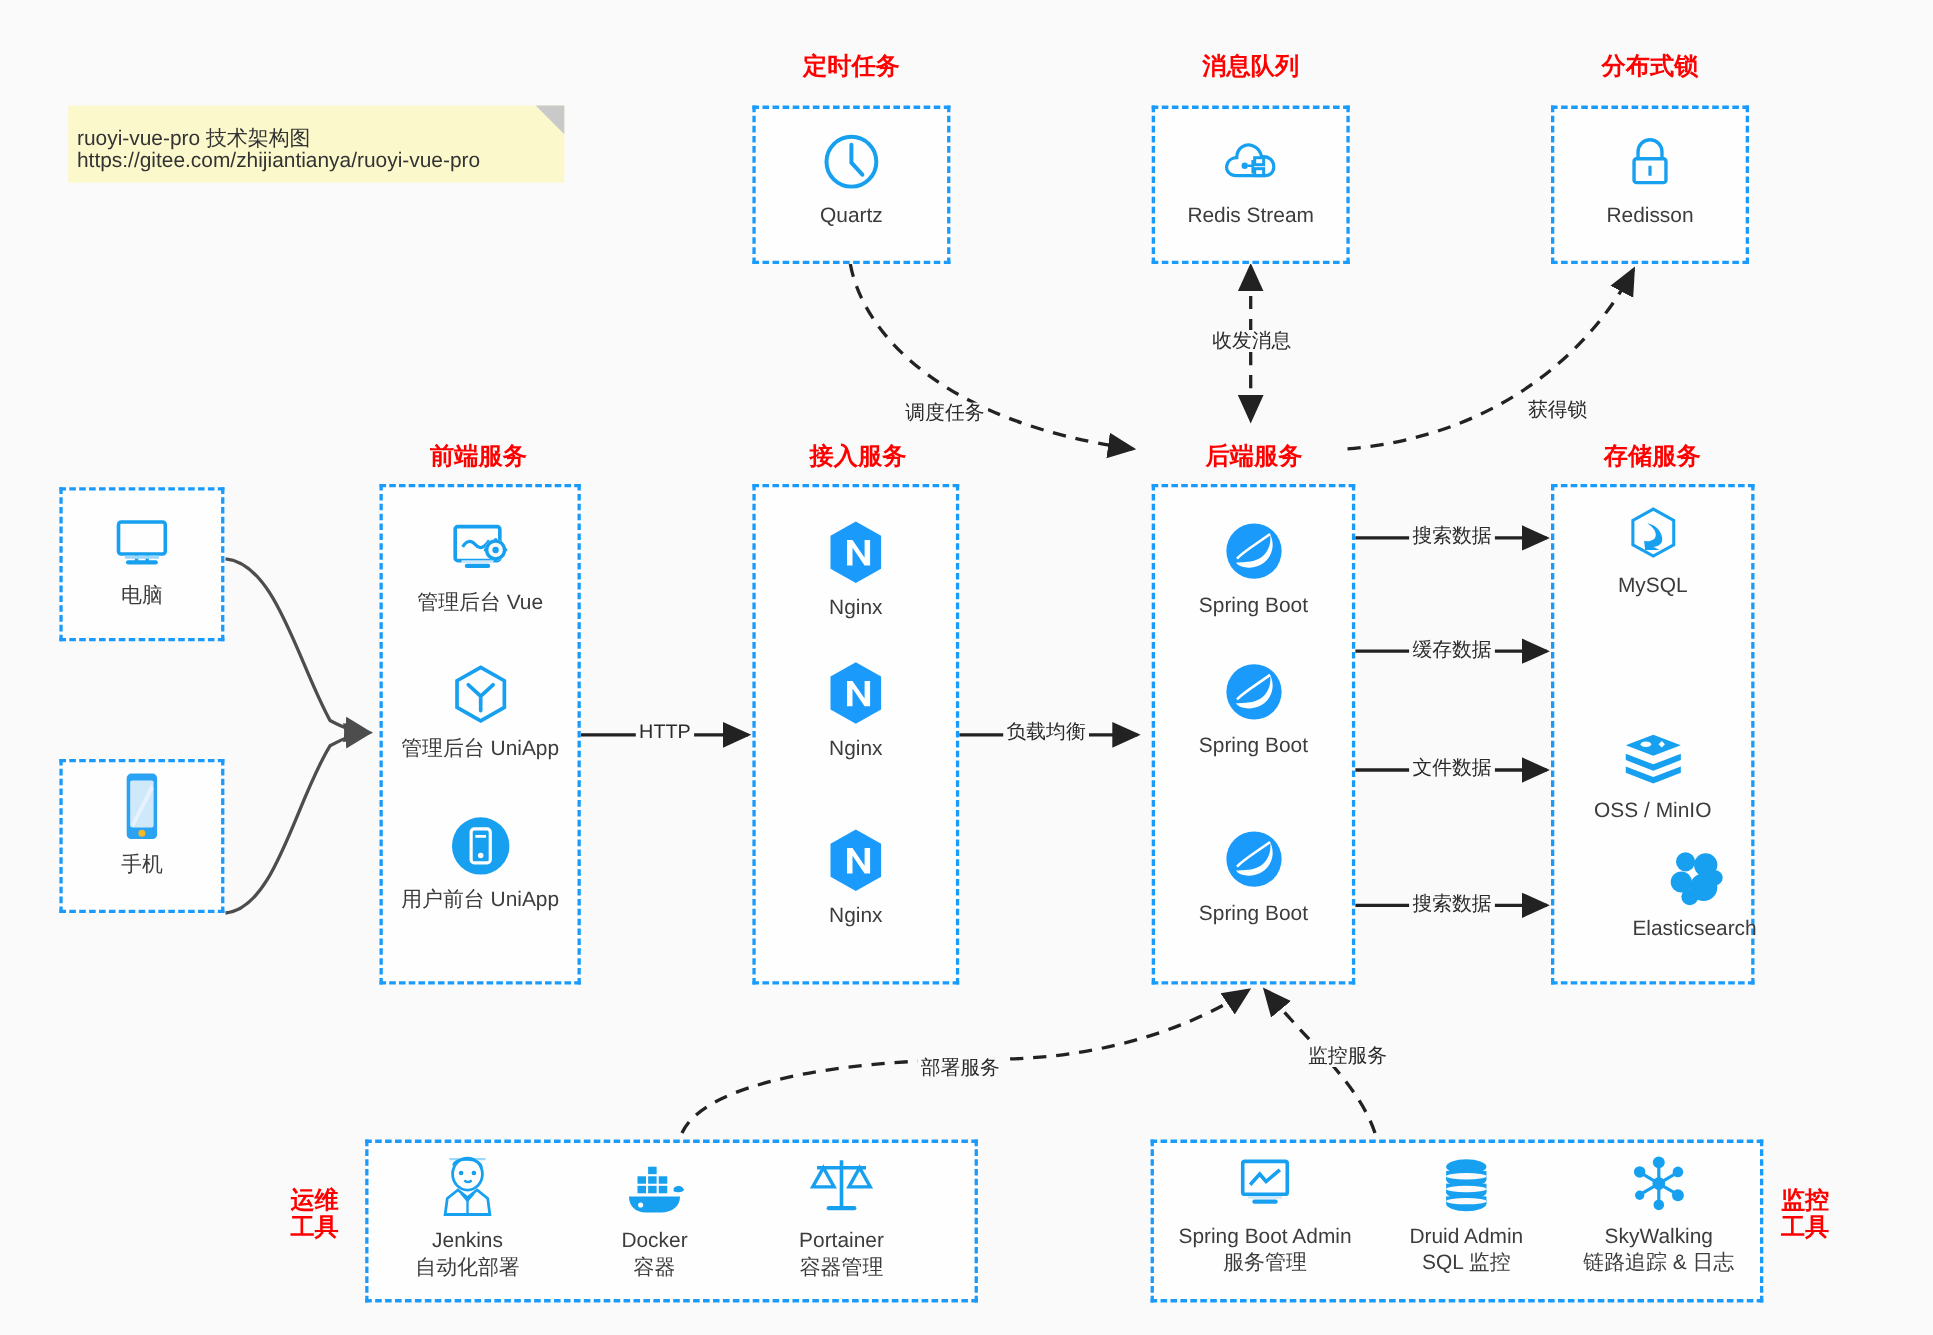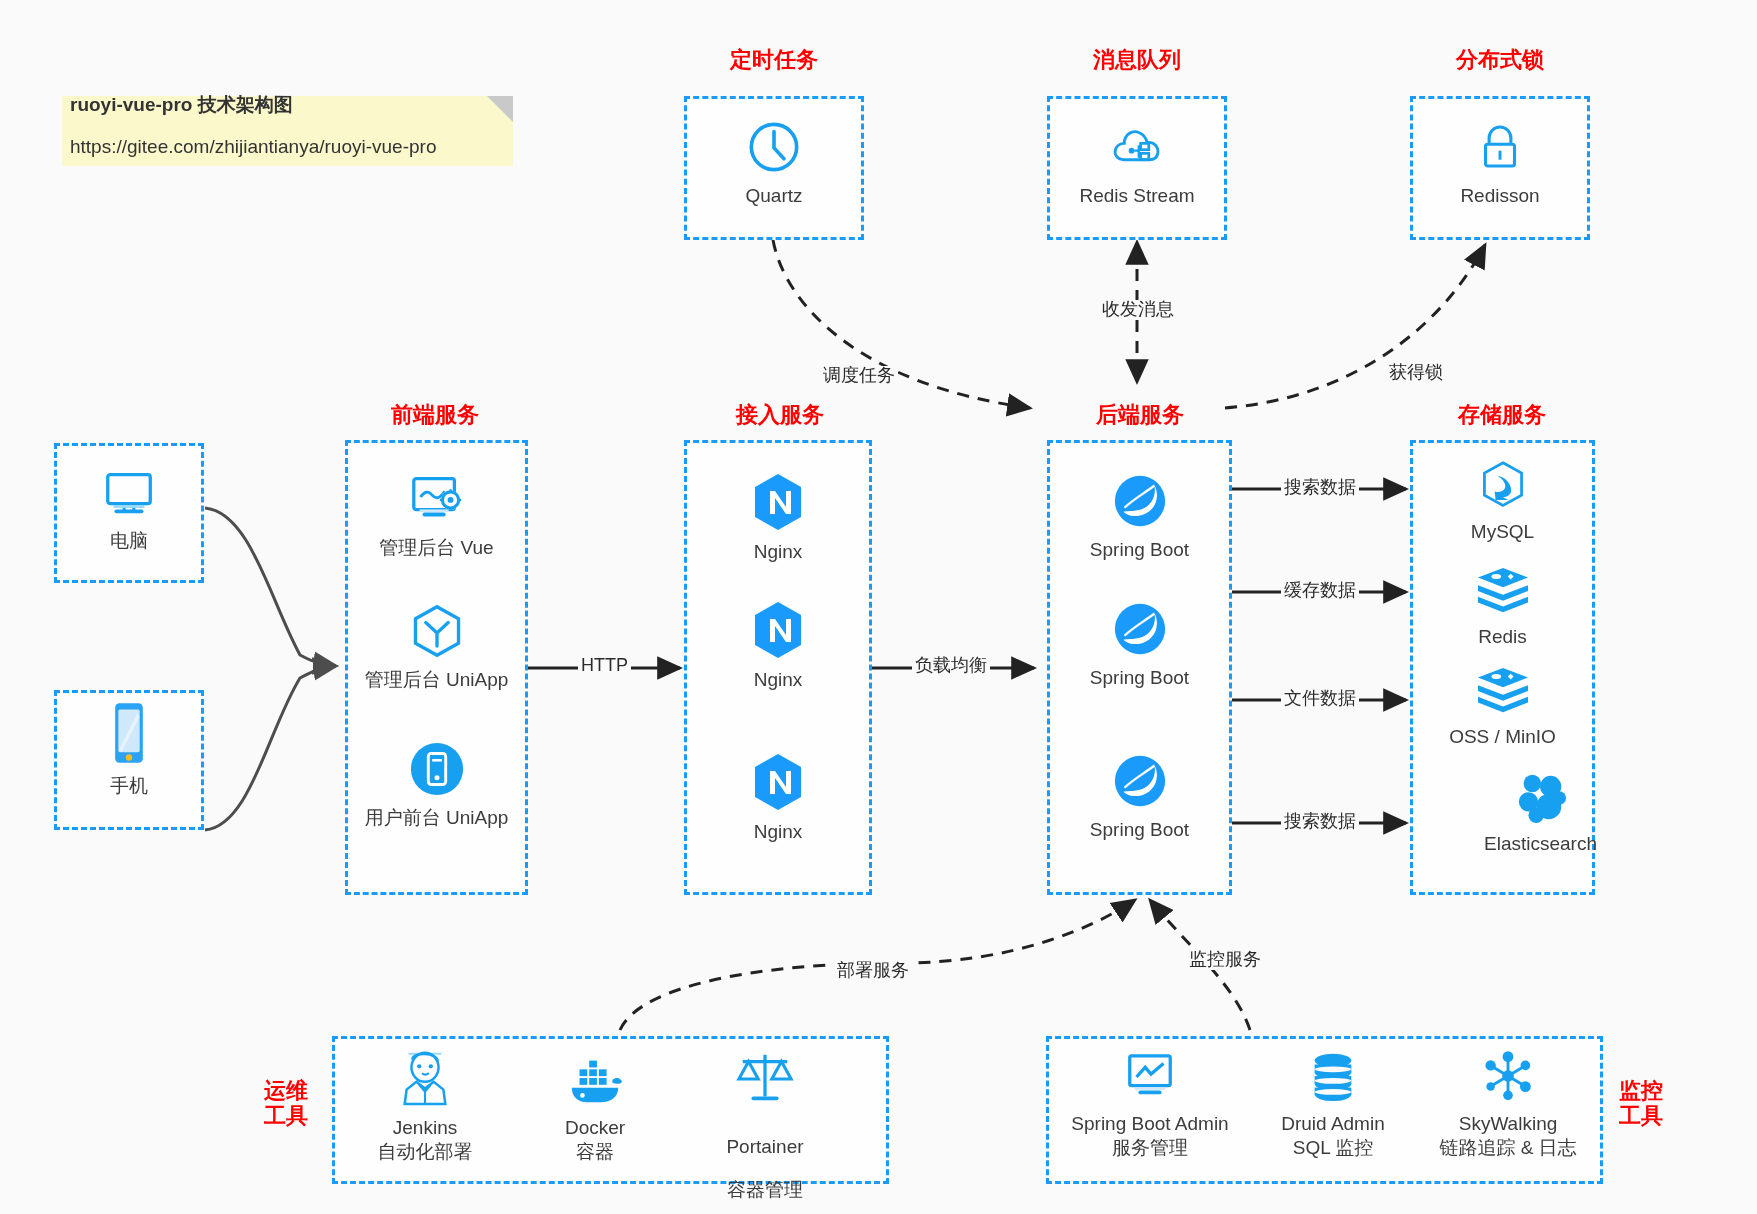--- a/index.html
+++ b/index.html
@@ -67,21 +67,21 @@
     <line x1="1232" y1="823" x2="1406" y2="823" stroke="#222222" stroke-width="3" marker-end="url(#ah-black)"></line>
 
     <path d="M620,1030 C640,985 760,963 900,963 C1010,963 1090,930 1135,900" fill="none" stroke="#222222" stroke-width="3" stroke-dasharray="12 9" marker-end="url(#ah-black)"></path>
 
     <path d="M1250,1030 C1235,985 1190,948 1150,900" fill="none" stroke="#222222" stroke-width="3" stroke-dasharray="12 9" marker-end="url(#ah-black)"></path>
   </svg>
 
   <div class="note" style="left:62px;top:96px;width:451px;height:70px;">
     <div class="note-fold" style="right:0;top:0;"></div>
   </div>
-  <div class="note-text" style="left:70px;top:90px;font-weight:bold;">ruoyi-vue-pro 技术架构图</div>
+  <div class="note-text" style="left:70px;top:112px;">ruoyi-vue-pro 技术架构图</div>
   <div class="note-text" style="left:70px;top:132px;">https://gitee.com/zhijiantianya/ruoyi-vue-pro</div>
 
   <div class="gtitle" style="left:684px;top:45px;width:180px;">定时任务</div>
   <div class="gtitle" style="left:1047px;top:45px;width:180px;">消息队列</div>
   <div class="gtitle" style="left:1410px;top:45px;width:180px;">分布式锁</div>
 
   <div class="gtitle" style="left:345px;top:400px;width:180px;">前端服务</div>
   <div class="gtitle" style="left:690px;top:400px;width:180px;">接入服务</div>
   <div class="gtitle" style="left:1050px;top:400px;width:180px;">后端服务</div>
   <div class="gtitle" style="left:1412px;top:400px;width:180px;">存储服务</div>
@@ -276,32 +276,20 @@
   <div class="node" style="left:1410px;top:460px;width:185px;">
     <span class="ico">
       <svg width="52" height="52" viewBox="0 0 56 56">
         <path d="M28 3 L48 14 L48 38 L28 49 L8 38 L8 14 Z" fill="none" stroke="#18a0f0" stroke-width="3"></path>
         <path d="M19 34 C19 34 24 36 29 32 C32 29 30 24 27 21 C25 19 22 17 22 17 C22 17 28 18 32 22 C36 26 38 32 36 36 C34 39 30 40 28 40 L34 43 L20 43 Z" fill="#18a0f0"></path>
       </svg>
     </span>
     <span class="lbl">MySQL</span>
   </div>
 
-  <div class="node" style="left:1410px;top:565px;width:185px;">
-    <span class="ico">
-      <svg width="56" height="52" viewBox="0 0 58 54">
-        <path d="M29 3 L55 13 L29 23 L3 13 Z" fill="#18a0f0"></path>
-        <path d="M3 21 L29 31 L55 21 L55 27 L29 37 L3 27 Z" fill="#18a0f0"></path>
-        <path d="M3 33 L29 43 L55 33 L55 39 L29 49 L3 39 Z" fill="#18a0f0"></path>
-        <ellipse cx="22" cy="12" rx="5" ry="2.6" fill="#ffffff"></ellipse>
-        <path d="M37 9 L40 12 L37 15 L34 12 Z" fill="#ffffff"></path>
-      </svg>
-    </span>
-    <span class="lbl">Redis</span>
-  </div>
 
   <div class="node" style="left:1410px;top:665px;width:185px;">
     <span class="ico">
       <svg width="56" height="52" viewBox="0 0 58 54">
         <path d="M29 3 L55 13 L29 23 L3 13 Z" fill="#18a0f0"></path>
         <path d="M3 21 L29 31 L55 21 L55 27 L29 37 L3 27 Z" fill="#18a0f0"></path>
         <path d="M3 33 L29 43 L55 33 L55 39 L29 49 L3 39 Z" fill="#18a0f0"></path>
         <ellipse cx="22" cy="12" rx="5" ry="2.6" fill="#ffffff"></ellipse>
         <path d="M37 9 L40 12 L37 15 L34 12 Z" fill="#ffffff"></path>
       </svg>
@@ -357,21 +345,21 @@
         </g>
         <path d="M8 39 L56 39 C56 48 49 54 38 54 L24 54 C14 54 8 48 8 39 Z" fill="#18a0f0"></path>
         <path d="M50 31 C55 27 59 30 60 33 C57 36 53 35 50 34 Z" fill="#18a0f0"></path>
         <circle cx="19" cy="47" r="2.4" fill="#ffffff"></circle>
       </svg>
     </span>
     <span class="lbl">Docker</span>
     <span class="lbl2">容器</span>
   </div>
 
-  <div class="node" style="left:690px;top:1048px;width:150px;gap:19px;">
+  <div class="node" style="left:690px;top:1048px;width:150px;">
     <span class="ico">
       <svg width="60" height="60" viewBox="0 0 62 62">
         <line x1="31" y1="7" x2="31" y2="50" stroke="#18a0f0" stroke-width="3.4"></line>
         <line x1="8" y1="14" x2="54" y2="14" stroke="#18a0f0" stroke-width="3.4"></line>
         <path d="M4 32 L14 14 L24 32 Z" fill="none" stroke="#18a0f0" stroke-width="3.2"></path>
         <path d="M38 32 L48 14 L58 32 Z" fill="none" stroke="#18a0f0" stroke-width="3.2"></path>
         <line x1="19" y1="52" x2="43" y2="52" stroke="#18a0f0" stroke-width="4" stroke-linecap="round"></line>
       </svg>
     </span>
     <span class="lbl">Portainer</span>

